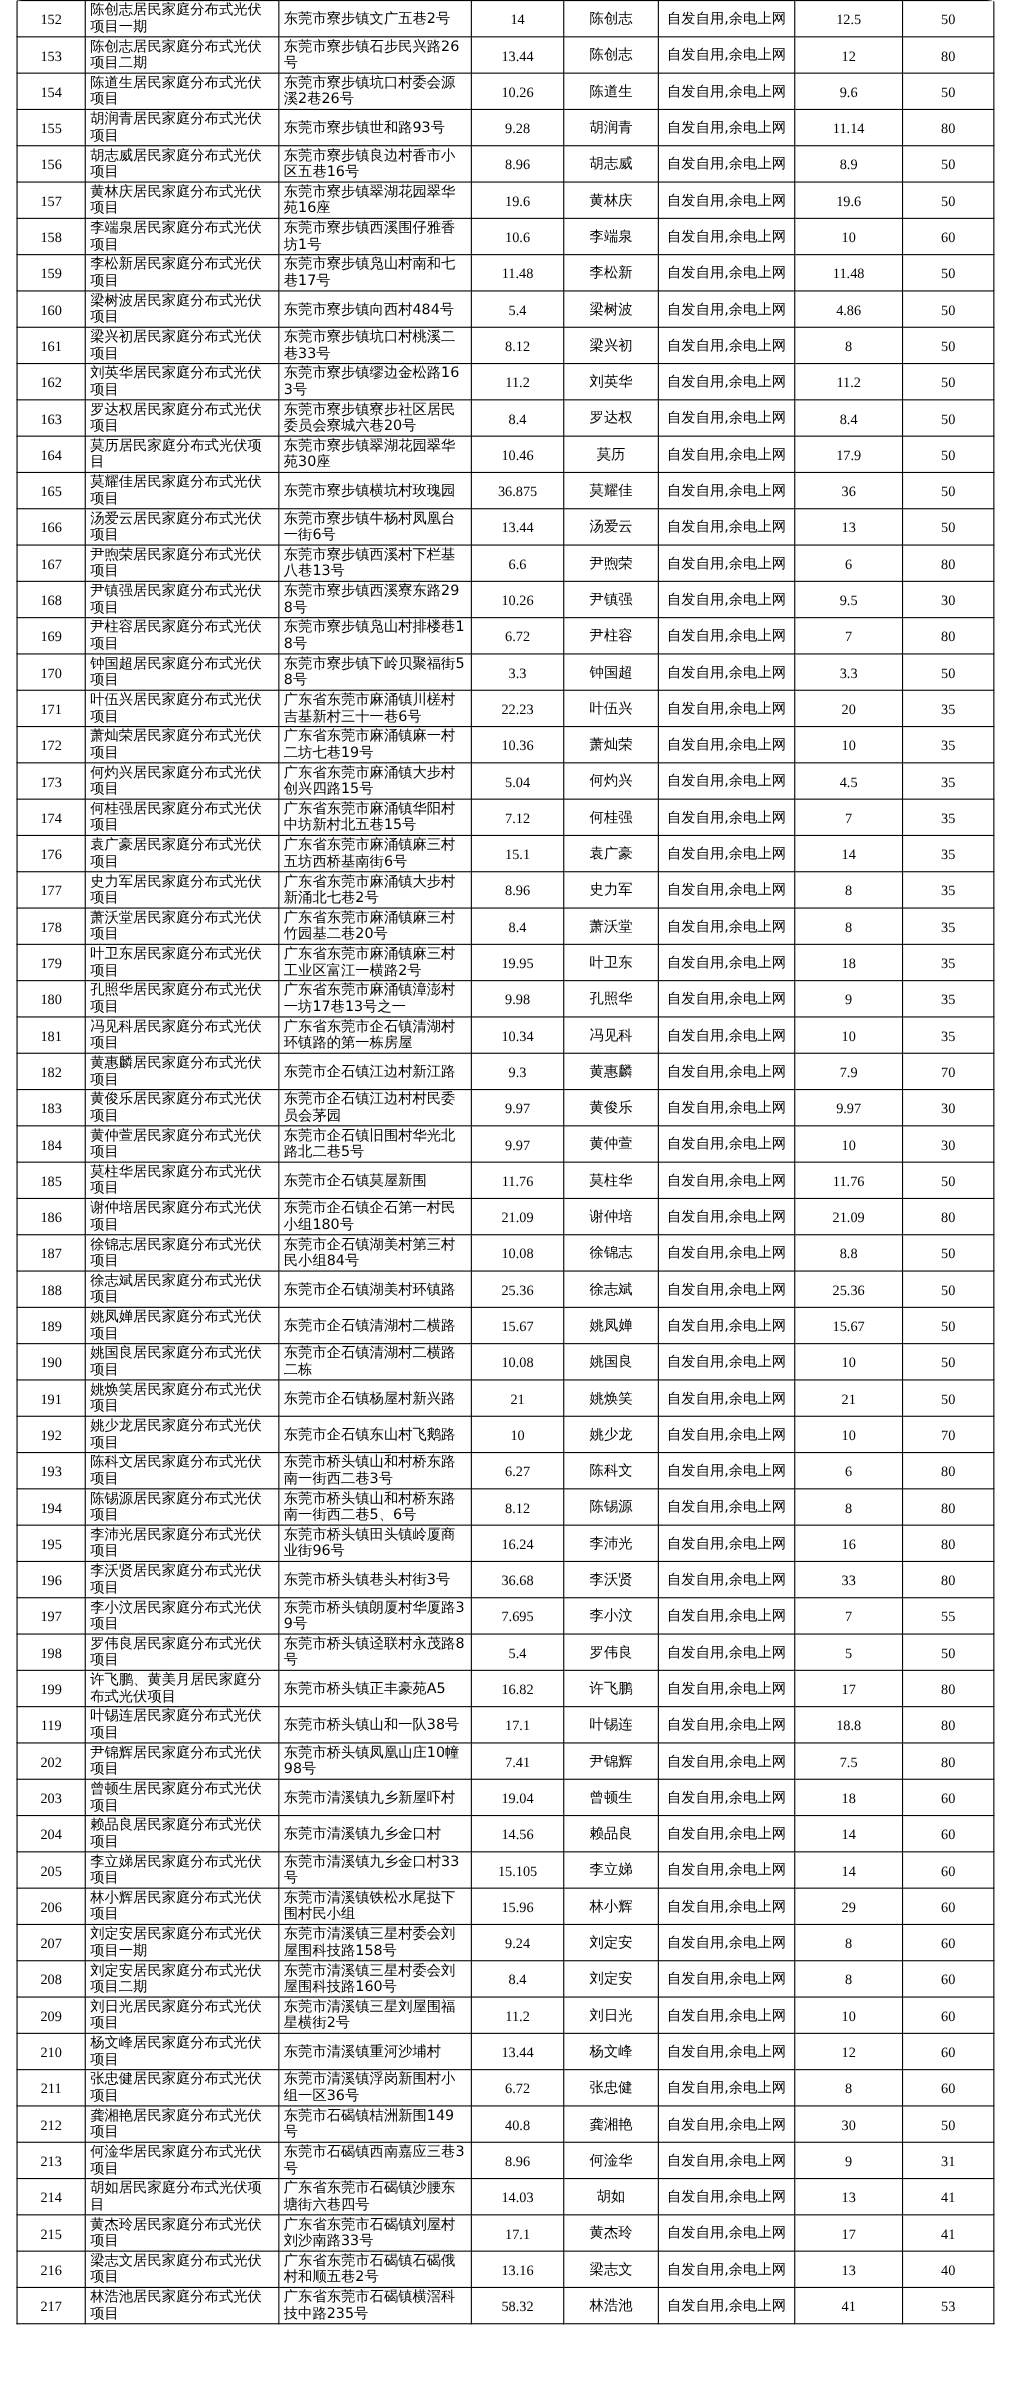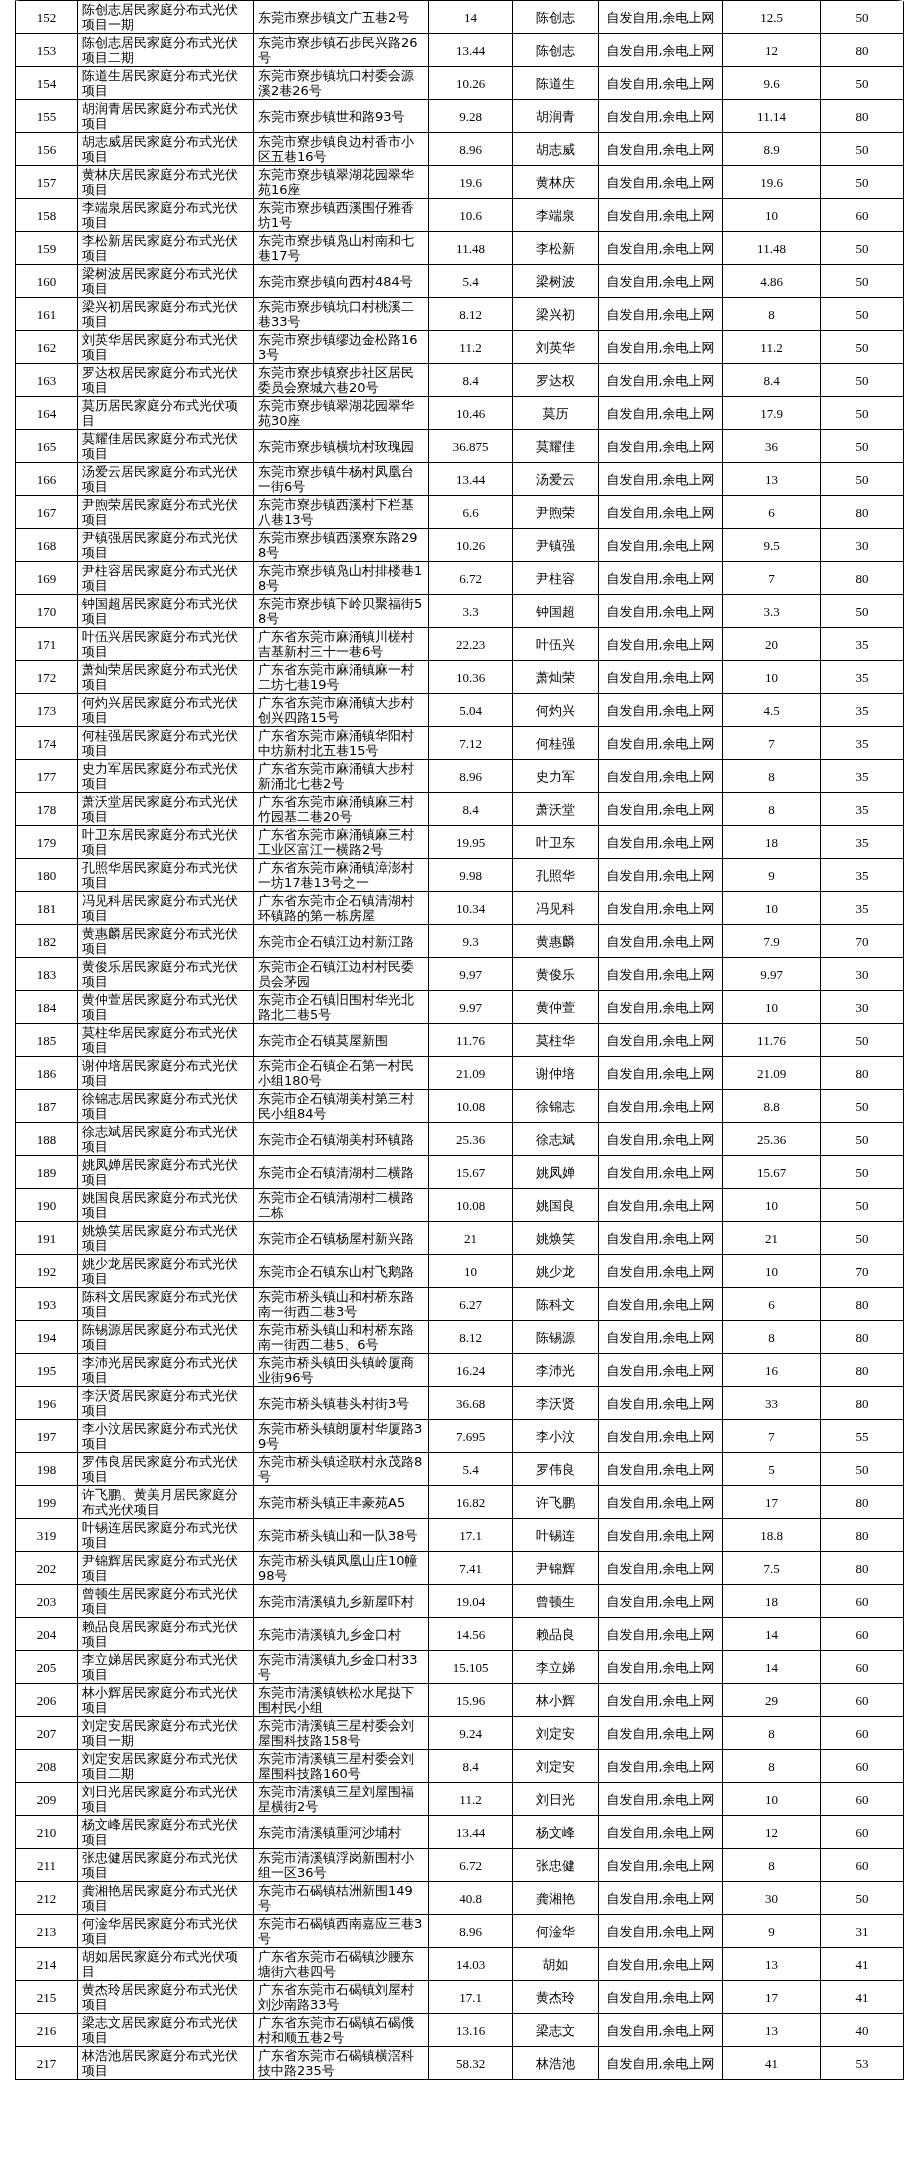--- a/index.html
+++ b/index.html
@@ -276,20 +276,30 @@
           <td class="c-idx">174</td>
           <td class="c-project">何桂强居民家庭分布式光伏项目</td>
           <td class="c-address">广东省东莞市麻涌镇华阳村中坊新村北五巷15号</td>
           <td class="c-capacity">7.12</td>
           <td class="c-owner">何桂强</td>
           <td class="c-mode">自发自用,余电上网</td>
           <td class="c-grid">7</td>
           <td class="c-pct">35</td>
         </tr>
         <tr class="row">
+          <td class="c-idx">176</td>
+          <td class="c-project">袁广豪居民家庭分布式光伏项目</td>
+          <td class="c-address">广东省东莞市麻涌镇麻三村五坊西桥基南街6号</td>
+          <td class="c-capacity">15.1</td>
+          <td class="c-owner">袁广豪</td>
+          <td class="c-mode">自发自用,余电上网</td>
+          <td class="c-grid">14</td>
+          <td class="c-pct">35</td>
+        </tr>
+        <tr class="row">
           <td class="c-idx">177</td>
           <td class="c-project">史力军居民家庭分布式光伏项目</td>
           <td class="c-address">广东省东莞市麻涌镇大步村新涌北七巷2号</td>
           <td class="c-capacity">8.96</td>
           <td class="c-owner">史力军</td>
           <td class="c-mode">自发自用,余电上网</td>
           <td class="c-grid">8</td>
           <td class="c-pct">35</td>
         </tr>
         <tr class="row">
@@ -506,21 +516,21 @@
           <td class="c-idx">199</td>
           <td class="c-project">许飞鹏、黄美月居民家庭分布式光伏项目</td>
           <td class="c-address">东莞市桥头镇正丰豪苑A5</td>
           <td class="c-capacity">16.82</td>
           <td class="c-owner">许飞鹏</td>
           <td class="c-mode">自发自用,余电上网</td>
           <td class="c-grid">17</td>
           <td class="c-pct">80</td>
         </tr>
         <tr class="row">
-          <td class="c-idx">319</td>
+          <td class="c-idx">119</td>
           <td class="c-project">叶锡连居民家庭分布式光伏项目</td>
           <td class="c-address">东莞市桥头镇山和一队38号</td>
           <td class="c-capacity">17.1</td>
           <td class="c-owner">叶锡连</td>
           <td class="c-mode">自发自用,余电上网</td>
           <td class="c-grid">18.8</td>
           <td class="c-pct">80</td>
         </tr>
         <tr class="row">
           <td class="c-idx">202</td>

